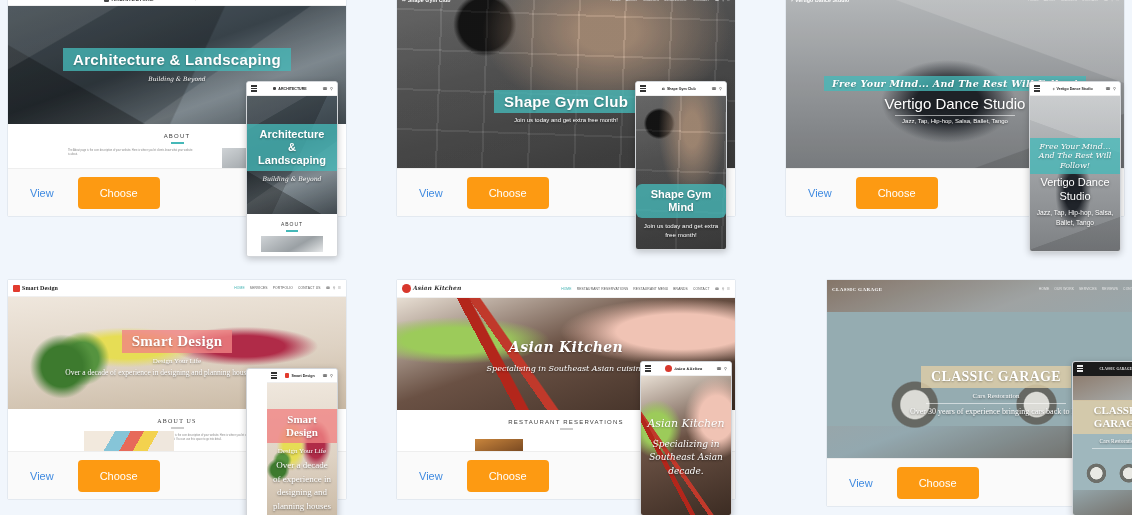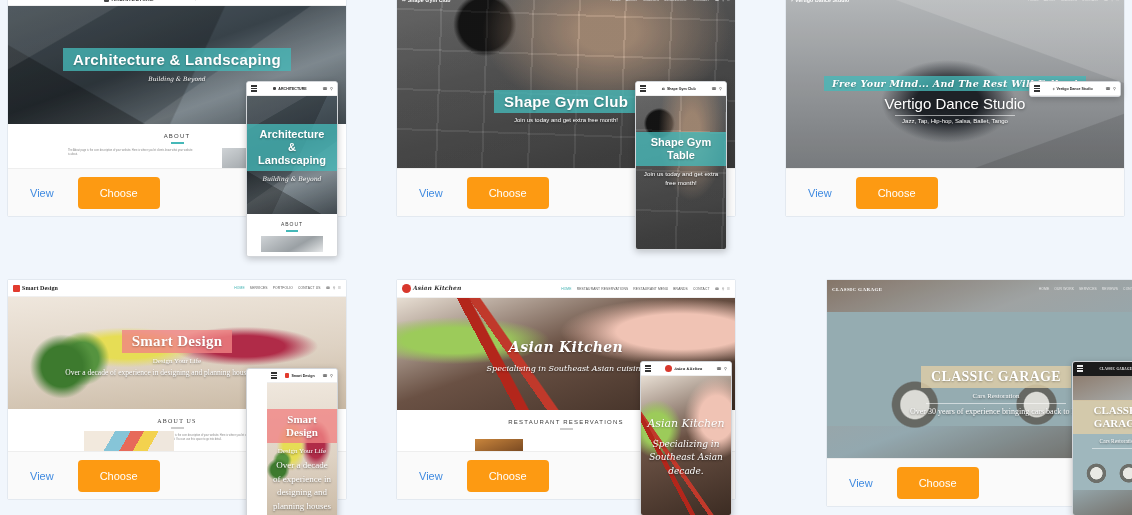--- a/index.html
+++ b/index.html
@@ -402,23 +402,23 @@
           <span>Shape Gym Club</span>
         </span>
         <span class="picons">
           <span>☎</span>
           <span>⚲</span>
         </span>
       </div>
       <div class="phero" style="height:153px; justify-content:flex-start;">
         <div class="bg-gym"></div>
         <div class="shade" style="position:absolute;inset:0;background:rgba(0,0,0,.10);"></div>
-        <div class="pband band-teal" style="margin-top:36px;">
+        <div class="pband band-teal" style="margin-top:88px;border-radius:6px;">
           <div>Shape Gym</div>
-          <div>Table</div>
+          <div>Mind</div>
         </div>
         <div class="psub">Join us today and get extra free month!</div>
       </div>
     </div>
   </div>
 
   <div class="card" style="left:785px; top:-8px;">
     <div class="card-inner">
       <div class="desktop">
         <div class="hero" style="height:175px;">
@@ -462,20 +462,33 @@
           </span>
         <span class="ptitle">
           <span style="font-size:3.5px;">♯</span>
           <span>Vertigo Dance Studio</span>
         </span>
         <span class="picons">
           <span>☎</span>
           <span>⚲</span>
         </span>
       </div>
+      <div class="phero" style="height:155px; justify-content:flex-start;">
+        <div class="bg-dance"></div>
+        <div class="pband band-teal script" style="margin-top:42px; font-size:8px; font-weight:normal;">
+          <div>Free Your Mind...</div>
+          <div>And The Rest Will</div>
+          <div>Follow!</div>
+        </div>
+        <div class="ptitle-plain">
+          <div>Vertigo Dance</div>
+          <div>Studio</div>
+        </div>
+        <div class="psub" style="font-size:6.6px;">Jazz, Tap, Hip-hop, Salsa, Ballet, Tango</div>
+      </div>
     </div>
   </div>
 
   <div class="card" style="left:7px; top:279px;">
     <div class="card-inner">
       <div class="desktop">
         <div class="dtopbar" style="height:17px;">
           <div class="brand">
             <span class="blogo red"></span>
             <span class="serif" style="font-size:6px;">Smart Design</span>

